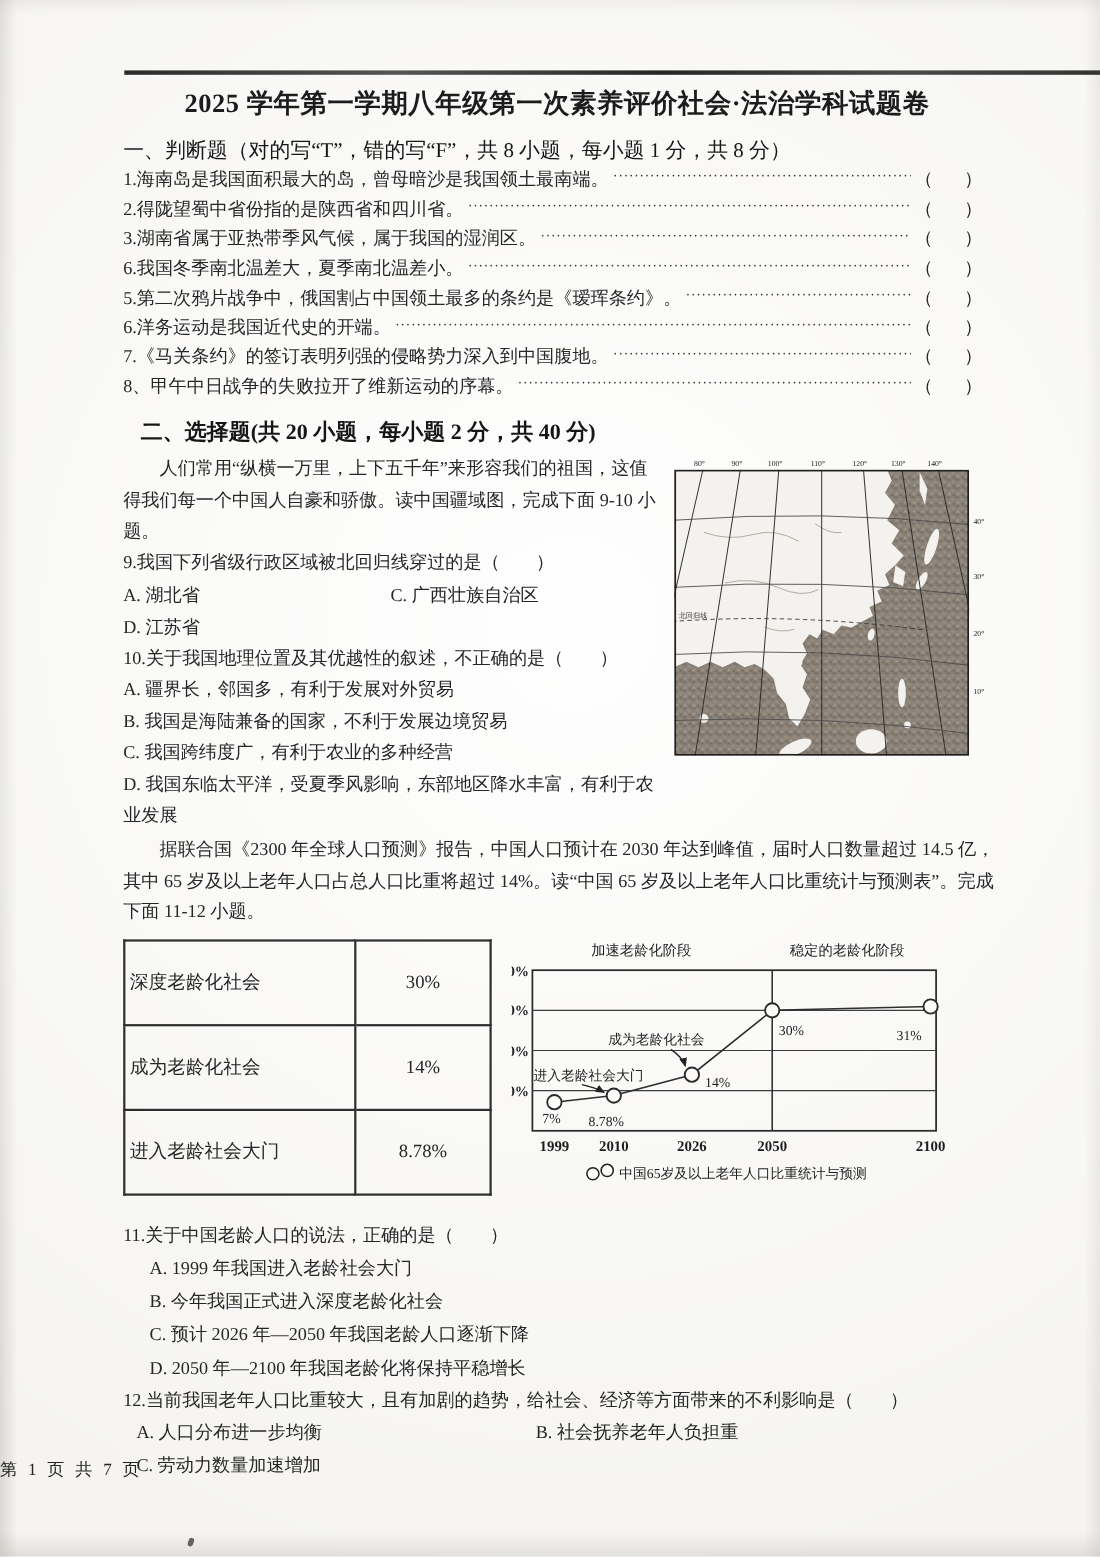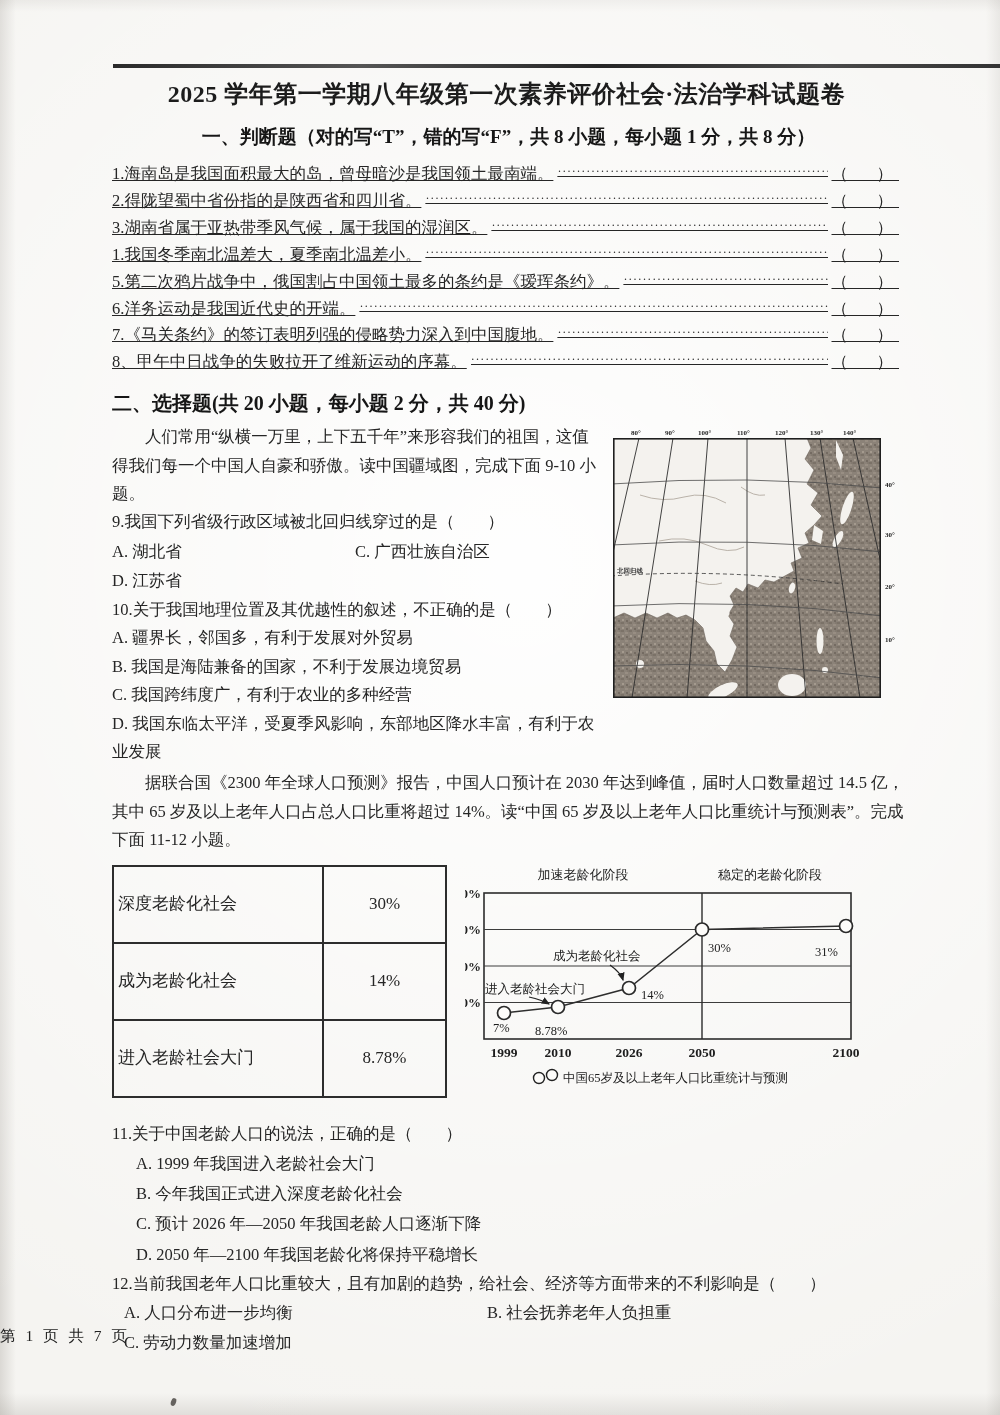--- a/index.html
+++ b/index.html
@@ -11,30 +11,30 @@
       radial-gradient(ellipse 120% 85% at 52% 40%, rgba(255,255,255,.95), rgba(255,255,255,0) 75%),
       linear-gradient(90deg, rgba(150,145,138,.28), rgba(150,145,138,0) 16px),
       linear-gradient(270deg, rgba(150,145,138,.18), rgba(150,145,138,0) 14px),
       linear-gradient(0deg, rgba(150,145,138,.22), rgba(150,145,138,0) 22px),
       linear-gradient(180deg, rgba(150,145,138,.15), rgba(150,145,138,0) 12px);
   }
   .topline{position:absolute; top:64px; left:113px; width:887px; height:3.5px;
     background:linear-gradient(90deg,#2a2a2a,#555 28%,#262626 55%,#4a4a4a 80%,#333);}
   .content{position:absolute; left:112px; top:78px; width:793px; font-size:16.5px;}
   .title{font-size:24px; font-weight:bold; text-align:center; margin:0 0 14px -4px; letter-spacing:.5px; color:#1c1c1c; white-space:nowrap;}
-  .h1{font-size:19px; font-weight:bold; margin:4px 0 11px; color:#161616;text-align:center;}
+  .h1{font-size:19px; font-weight:normal; margin:4px 0 0; color:#161616;}
   .judge{padding-right:6px;}
-  .jitem{display:flex; align-items:center; line-height:26.9px;text-decoration:underline;}
+  .jitem{display:flex; align-items:center; line-height:26.9px;}
   .jtext{white-space:nowrap;}
   .leader{flex:1 1 auto; overflow:hidden; white-space:nowrap; font-size:12px;
     letter-spacing:.8px; color:#2f2f2f; margin:0 4px; position:relative; top:-3px; min-width:8px;}
   .paren{white-space:nowrap; letter-spacing:6px;}
-  .h2{font-size:20px; font-weight:bold; margin:14px 0 6px; color:#161616;}
+  .h2{font-size:20px; font-weight:bold; margin:14px 16px 6px; color:#161616;}
   .sec2body{line-height:28.4px;}
-  .map-wrap{float:right; width:293px; height:278px; margin:4px 0 8px 12px;font-weight:bold;}
+  .map-wrap{float:right; width:293px; height:278px; margin:4px 0 8px 12px;}
   .indent{text-indent:2em;}
   .opts2{display:grid; grid-template-columns:243px auto; line-height:29.5px;}
   .passage{text-indent:2em; line-height:28.5px; margin-top:3px;}
   .tcrow{display:flex; margin-top:10px;}
   table.agetable{border-collapse:collapse; width:340px; align-self:flex-start;}
   table.agetable td{border:2.2px solid #2d2d2d; height:73px; font-size:17px;}
   td.lab{padding-left:4px; width:203px;}
   td.val{text-align:center;}
   .chart-wrap{width:440px; margin-left:18px; margin-top:0;}
   .qblock .optline{line-height:30.3px;margin-left:24px;}
@@ -66,21 +66,21 @@
           <span class="jtext">2.得陇望蜀中省份指的是陕西省和四川省。</span>
           <span class="leader">························································································································································································</span>
           <span class="paren">（　）</span>
         </div>
       <div class="jitem">
           <span class="jtext">3.湖南省属于亚热带季风气候，属于我国的湿润区。</span>
           <span class="leader">························································································································································································</span>
           <span class="paren">（　）</span>
         </div>
       <div class="jitem">
-          <span class="jtext">1.我国冬季南北温差大，夏季南北温差小。</span>
+          <span class="jtext">6.我国冬季南北温差大，夏季南北温差小。</span>
           <span class="leader">························································································································································································</span>
           <span class="paren">（　）</span>
         </div>
       <div class="jitem">
           <span class="jtext">5.第二次鸦片战争中，俄国割占中国领土最多的条约是《瑷珲条约》。</span>
           <span class="leader">························································································································································································</span>
           <span class="paren">（　）</span>
         </div>
       <div class="jitem">
           <span class="jtext">6.洋务运动是我国近代史的开端。</span>

